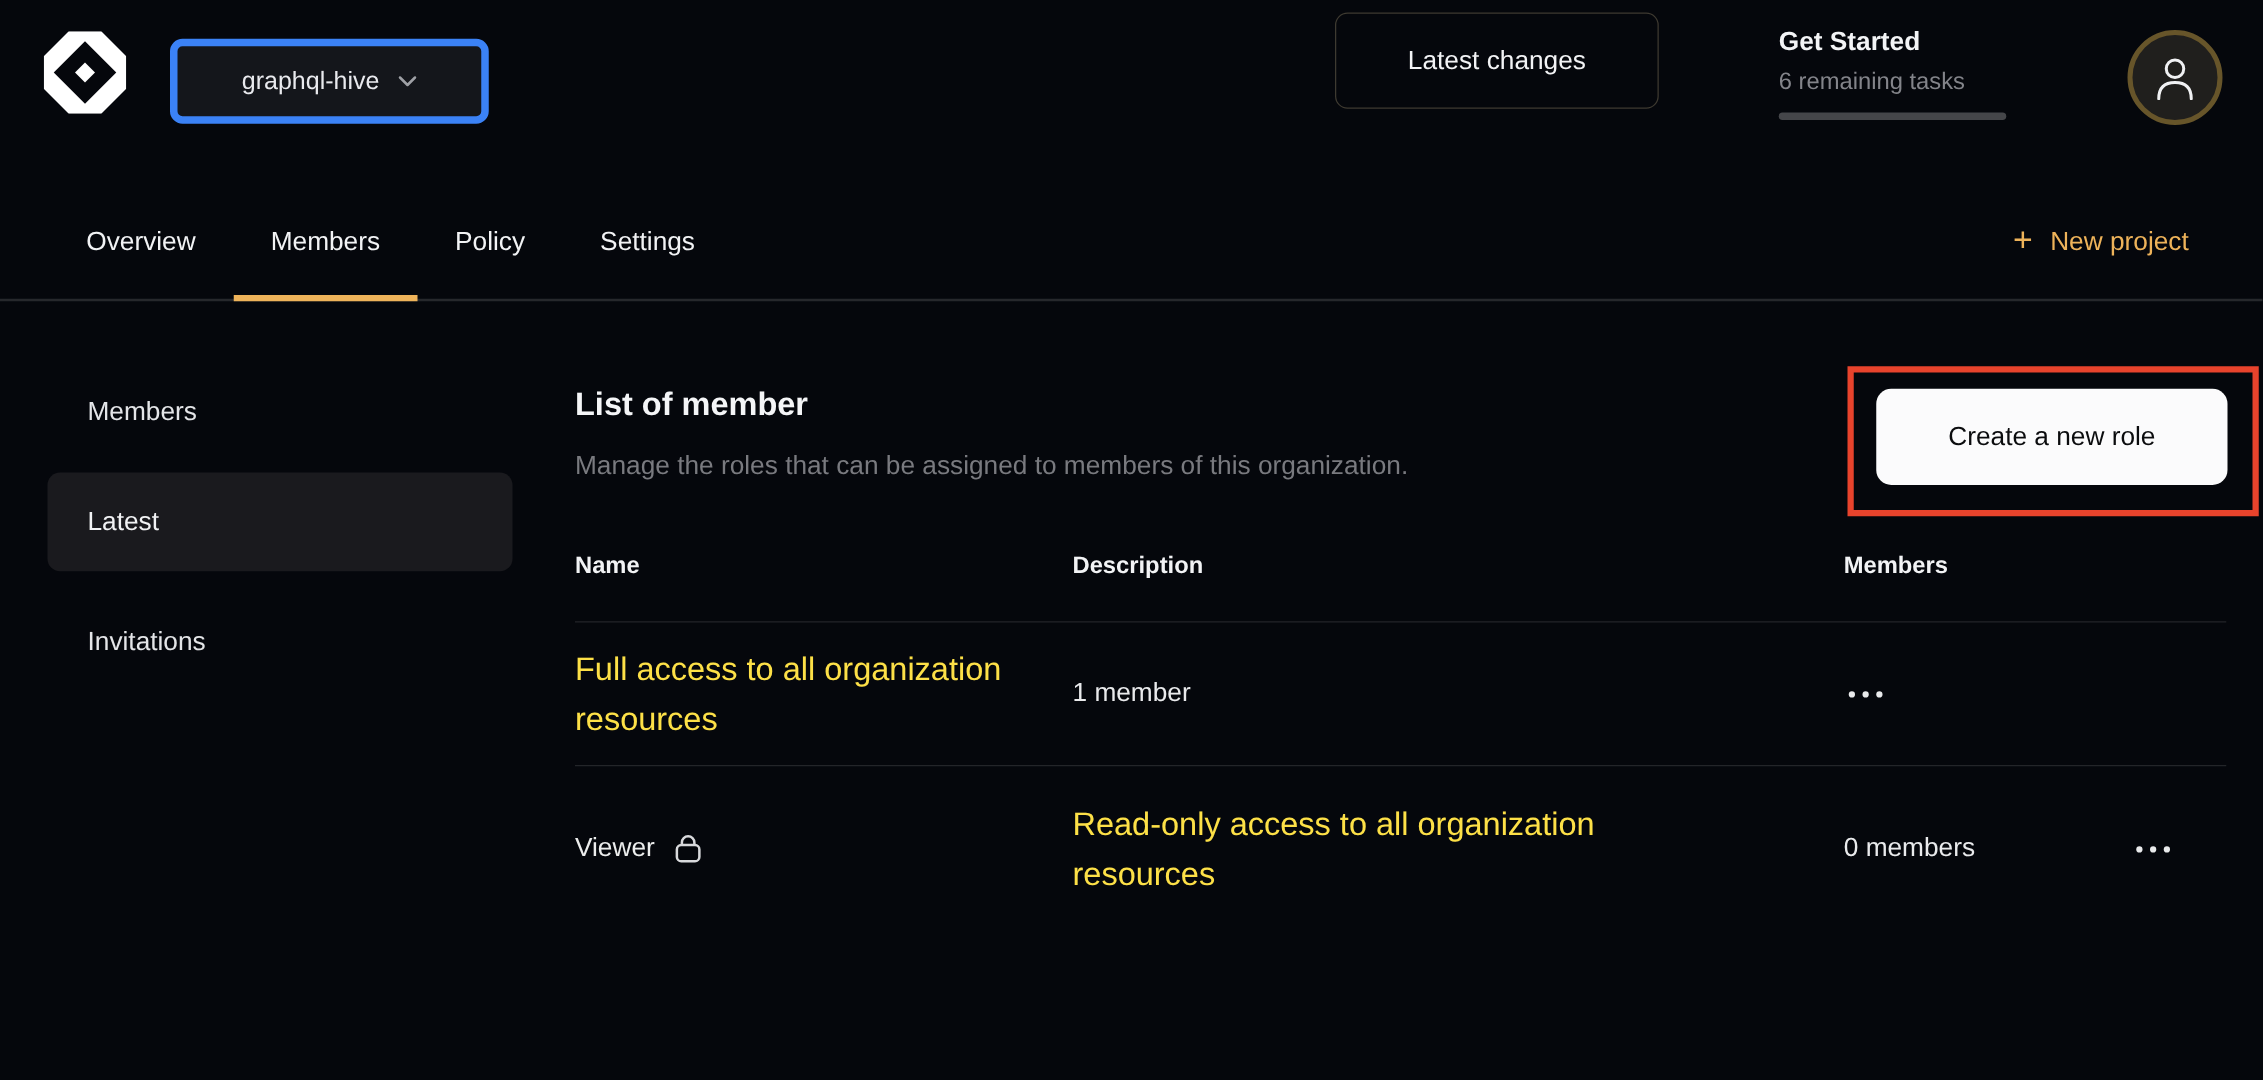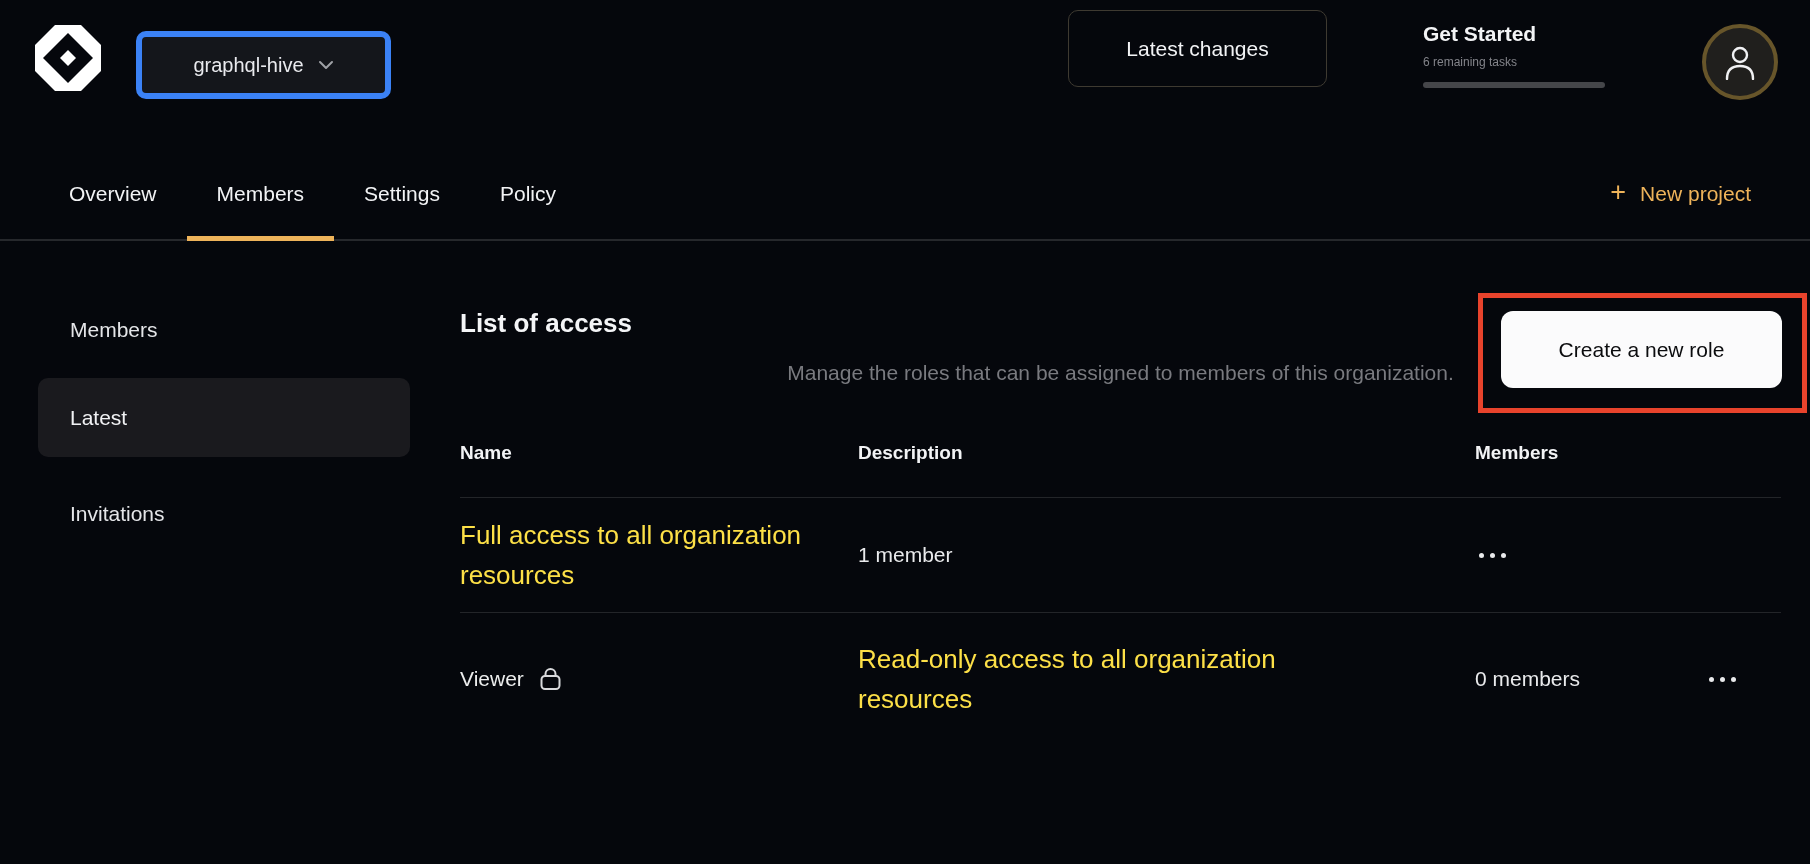--- a/index.html
+++ b/index.html
@@ -23,21 +23,21 @@
   }
   .org-select .org-label { font-size: 20px; color: #e9eaee; }
   .btn-outline {
     position: absolute; left: 1068px; top: 10px; width: 259px; height: 77px;
     background: transparent; border: 1px solid #3e3a31; border-radius: 10px;
     display: flex; align-items: center; justify-content: center;
     font-size: 21px; color: #f2f3f5; cursor: pointer;
   }
   .get-started { position: absolute; left: 1423px; top: 22px; width: 184px; }
   .gs-title { font-size: 21px; font-weight: 700; color: #f3f4f6; }
-  .gs-sub   { margin-top: 9px; font-size: 12px; color: #83848a; }
+  .gs-sub   { margin-top: 9px; font-size: 19px; color: #83848a; }
   .gs-bar   { margin-top: 13px; width: 182px; height: 6px; border-radius: 3px; background: #45464a; }
   .avatar {
     position: absolute; left: 1702px; top: 24px; width: 76px; height: 76px;
     border-radius: 50%; background: #201f1d; border: 4px solid #67552a;
     display: flex; align-items: center; justify-content: center; cursor: pointer;
   }
 
   
   .tabbar {
     position: absolute; left: 0; top: 148px; width: 1810px; height: 93px;
@@ -65,21 +65,21 @@
   .side-item {
     position: absolute; left: 38px; width: 372px; height: 76px;
     display: flex; align-items: center; padding-left: 32px;
     font-size: 21px; color: #e4e5e8; border-radius: 10px; cursor: pointer;
   }
   .side-item.active { background: #1a1a1e; color: #f1f2f4; }
 
   
   .main { position: absolute; left: 460px; top: 241px; width: 1321px; }
   .page-title { margin-top: 67px; font-size: 26px; font-weight: 700; color: #f4f5f7; }
-  .page-sub   { margin-top: 22px; font-size: 21px; color: #797a7f; white-space: nowrap; text-align: center; }
+  .page-sub   { margin-top: 22px; font-size: 21px; color: #797a7f; white-space: nowrap; }
 
   .annotation-box {
     position: absolute; left: 1018px; top: 52px; width: 329px; height: 120px;
     border: 5px solid var(--annotation);
   }
   .create-btn {
     position: absolute; left: 18px; top: 13px; width: 281px; height: 77px;
     background: #fbfbfc; color: #0b0c0e; border: none; border-radius: 12px;
     font-family: "Liberation Sans", sans-serif;
     font-size: 21px; font-weight: 500; cursor: pointer;
@@ -137,36 +137,36 @@
         <circle class="stroke" cx="17" cy="11" r="7" style="stroke:#f0f1f3; stroke-width:2.4;"></circle>
         <path d="M4 35 C4 25 10 22 17 22 C24 22 30 25 30 35" fill="none" stroke="#f0f1f3" stroke-width="2.4" stroke-linecap="round"></path>
       </svg>
     </span>
   </div>
 
   <div class="tabbar">
     <div class="tabs">
       <div class="tab">Overview</div>
       <div class="tab active">Members</div>
+      <div class="tab">Policy</div>
       <div class="tab">Settings</div>
-      <div class="tab">Policy</div>
     </div>
     <div class="new-project">
       <span class="plus-glyph">+</span>
       <span>New project</span>
     </div>
   </div>
 
   <div class="side-item" style="top:292px;">Members</div>
   <div class="side-item active" style="top:378px; height:79px;">Latest</div>
   <div class="side-item" style="top:476px;">Invitations</div>
 
   <div class="main">
 
-    <div class="page-title">List of access</div>
+    <div class="page-title">List of member</div>
     <div class="page-sub">Manage the roles that can be assigned to members of this organization.</div>
 
     <div class="annotation-box">
       <button class="create-btn">Create a new role</button>
     </div>
 
     <div class="table">
 
       <div class="trow thead">
         <div class="th">Name</div>

